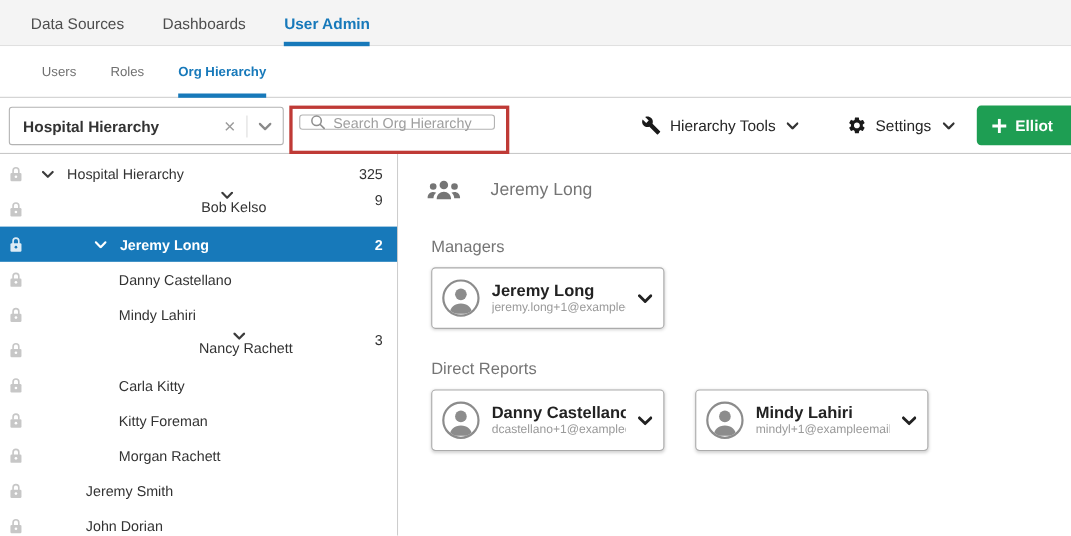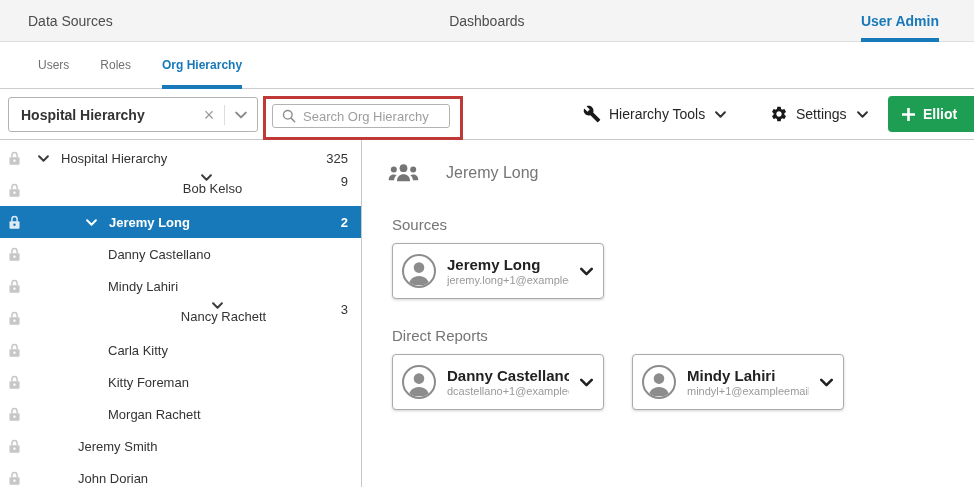--- a/index.html
+++ b/index.html
@@ -8,21 +8,21 @@
   }
   *{box-sizing:border-box; margin:0; padding:0;}
   html,body{width:974px; height:487px;}
   body{
     font-family:"Liberation Sans", sans-serif;
     background:#fff; color:#333; overflow:hidden; position:relative;
   }
   
   .topnav{
     height:42px; background:#f4f4f4; border-bottom:1px solid #dedede;
-    display:flex; align-items:stretch; padding-left:28px;justify-content:space-between;
+    display:flex; align-items:stretch; padding-left:28px;
   }
   .topnav-item{
     display:flex; align-items:center; margin-right:35px; font-size:14px;
     color:#4d4d4d; position:relative; cursor:default; white-space:nowrap;
   }
   .topnav-item.active{color:var(--blue); font-weight:bold;}
   .topnav-item.active::after{
     content:""; position:absolute; left:0; right:0; bottom:-1px; height:4px; background:var(--blue);
   }
   
@@ -47,21 +47,21 @@
   }
   .hier-select-value{flex:1; padding-left:12px; font-size:14px; font-weight:600; color:#333; white-space:nowrap; overflow:hidden;}
   .hier-clear{width:30px; text-align:center; color:#9b9b9b; font-size:18px; line-height:1; cursor:pointer;}
   .hier-divider{width:1px; height:20px; background:#ddd;}
   .hier-chev{width:32px; display:flex; justify-content:center; color:#8a8a8a; cursor:pointer;}
   .red-box{
     position:absolute; left:263px; top:7px; width:200px; height:44px;
     border:3px solid var(--red);
   }
   .search-box{
-    position:absolute; left:6px; top:5px; width:178px; height:24px;
+    position:absolute; left:6px; top:5px; width:178px; height:14px;
     border:1px solid #b3b3b3; border-radius:3px; background:#fff;
     display:flex; align-items:center; padding-left:9px;
   }
   .search-box svg{flex:0 0 auto; margin-right:7px;}
   .search-box input{
     border:none; outline:none; flex:1; min-width:0; font-size:13px;
     font-family:"Liberation Sans", sans-serif; color:#333; background:transparent;
   }
   .search-box input::placeholder{color:#9e9e9e;}
   .tool-btn{
@@ -319,21 +319,21 @@
         <path d="M.8 18.5c0-3 2.4-5 5.2-5 1.1 0 2.1.3 2.9.8-1.6 1.2-2.6 3-2.6 5v.2H.8z"></path>
         <circle cx="26" cy="8.5" r="3.1"></circle>
         <path d="M31.2 18.5c0-3-2.4-5-5.2-5-1.1 0-2.1.3-2.9.8 1.6 1.2 2.6 3 2.6 5v.2h5.5z"></path>
         <circle cx="16" cy="7" r="4"></circle>
         <path d="M9.3 20c0-4 3-6.7 6.7-6.7s6.7 2.7 6.7 6.7v.4H9.3z"></path>
       </svg>
       <span class="detail-title">Jeremy Long</span>
     </div>
     <div id="detail-sections">
         <div class="detail-section">
-          <div class="section-heading">Sources</div>
+          <div class="section-heading">Managers</div>
           <div class="cards-row">
             <div class="person-card">
     <span class="avatar">
       <svg viewBox="0 0 34 34" width="30" height="30" fill="#8c8c8c" style="position:absolute;left:0;top:1px;">
         <circle cx="17" cy="12" r="6"></circle>
         <path d="M5.5 32c0-6.5 5.2-10.6 11.5-10.6S28.5 25.5 28.5 32z"></path>
       </svg>
     </span>
     <span class="card-text">
       <span class="card-name">Jeremy Long</span>

